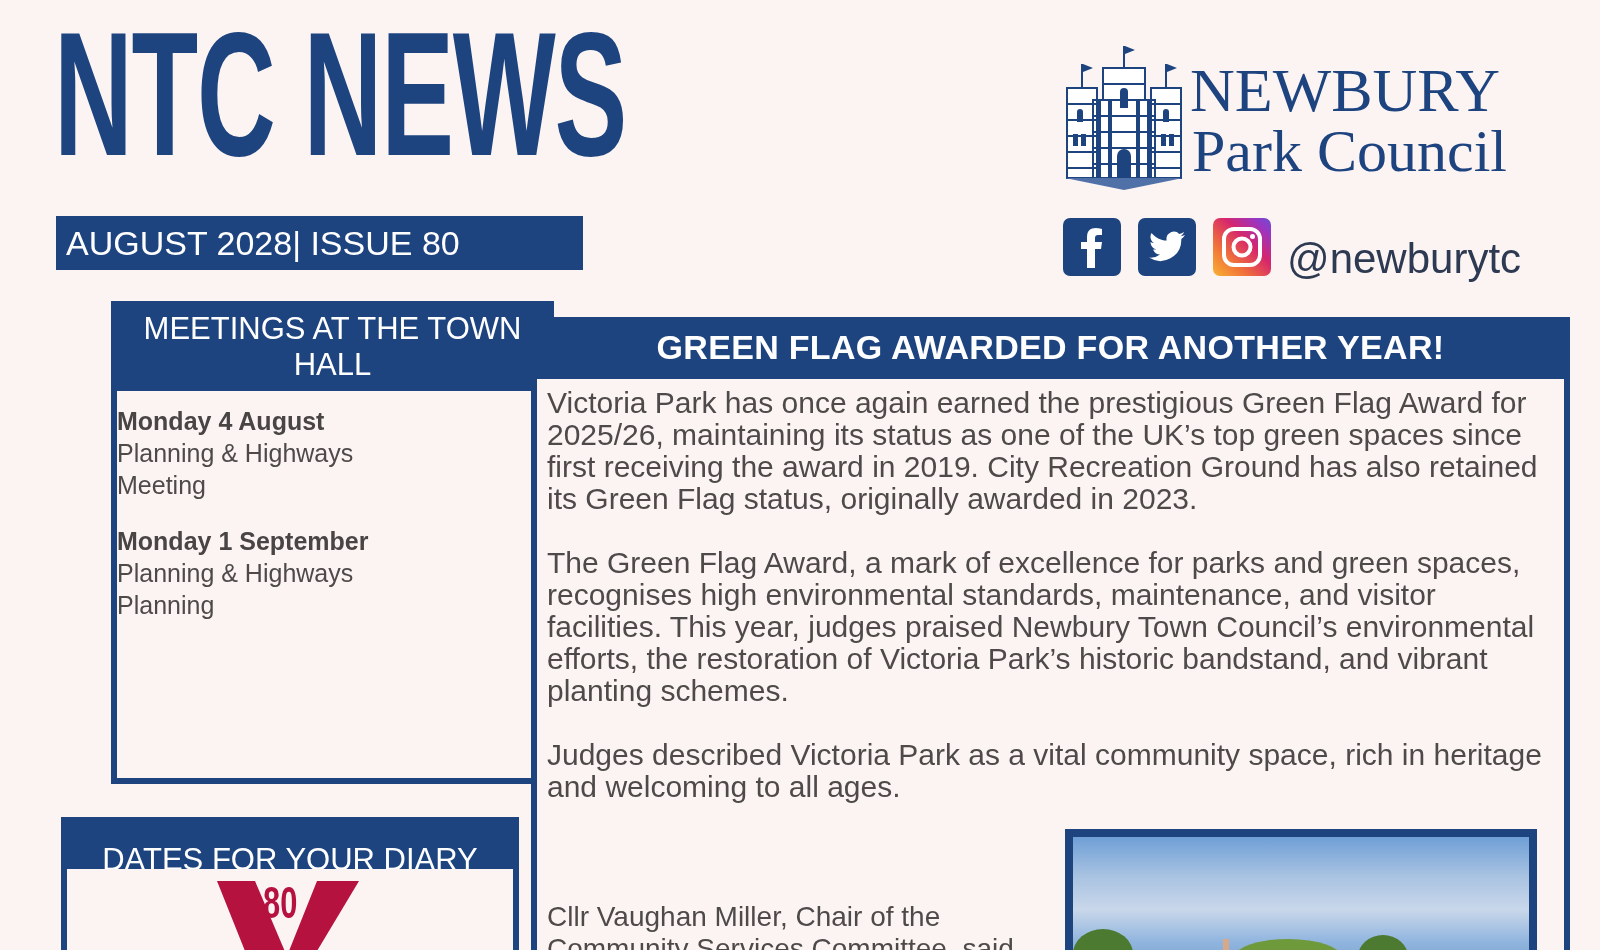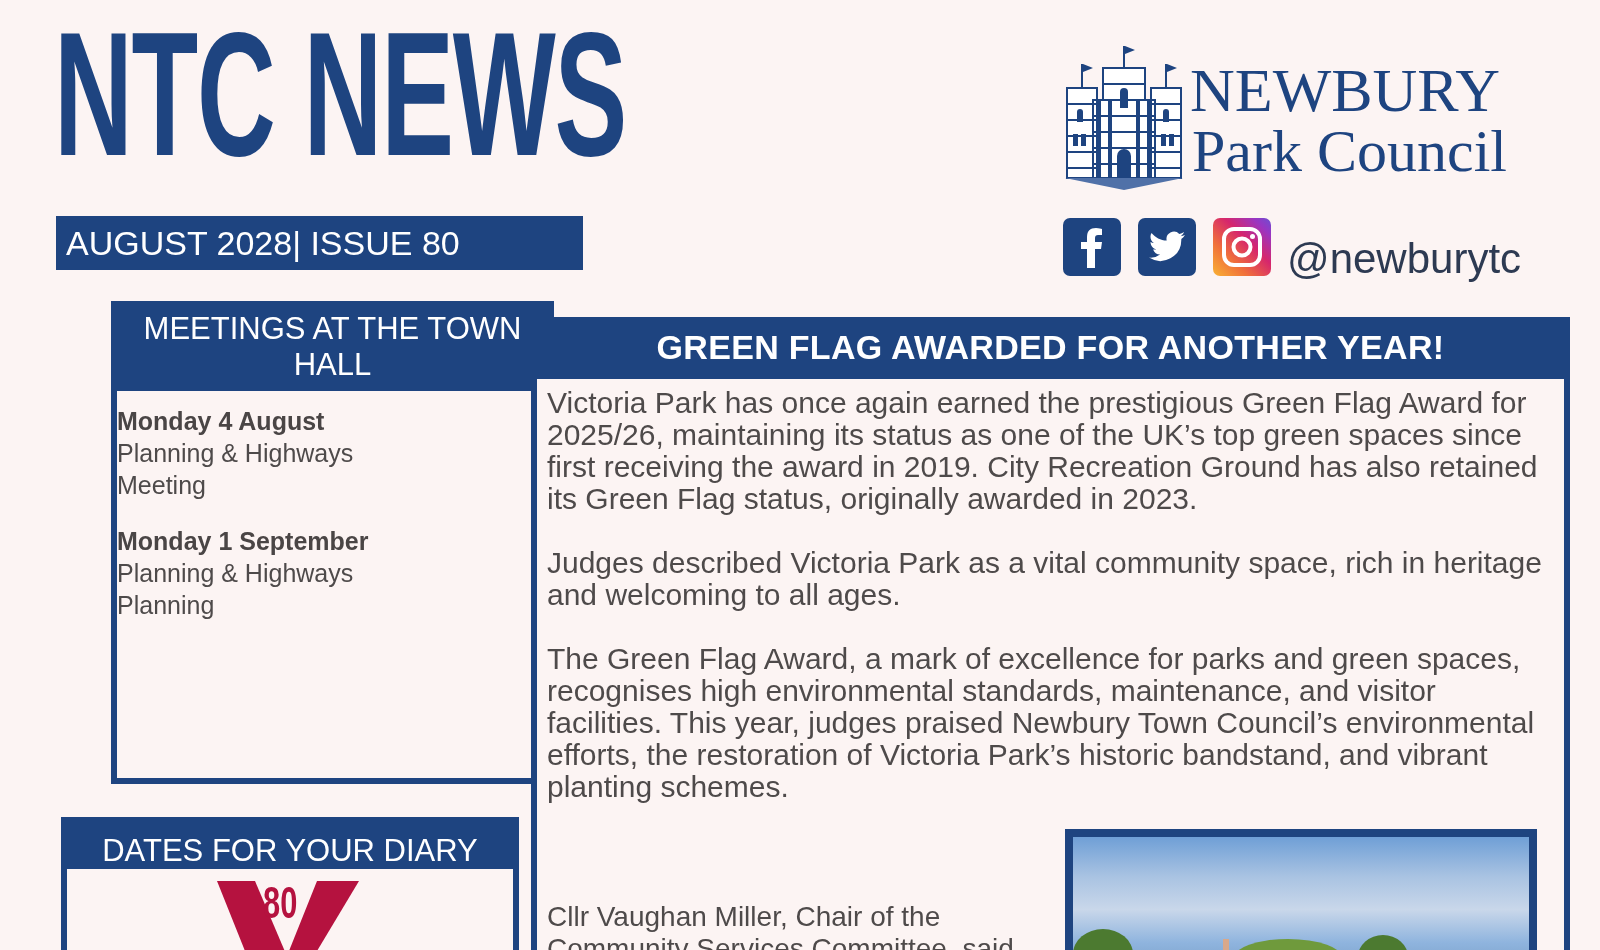--- a/index.html
+++ b/index.html
@@ -65,21 +65,21 @@
   .panel-body {
     background:#fcf4f3;
     position:absolute;
   }
   .meetings { left:63px; top:301px; width:443px; height:483px;margin-left:48px; }
   .meetings .panel-head { padding-top:10px; }
   .meetings .panel-body { left:6px; top:90px; right:6px; bottom:6px; }
   .meeting { text-align:left; font-size:25px; line-height:32px; color:#4e4a4a; }
   .meeting .date { font-weight:bold; color:#4a4545; }
   .diary { left:61px; top:817px; width:458px; height:140px; }
-  .diary .panel-head { padding-top:16px; font-size:31px; }
+  .diary .panel-head { padding-top:25px; font-size:31px; }
   .diary .panel-body { left:6px; top:52px; right:6px; bottom:0px; }
   
   .article { left:531px; top:317px; width:1039px; height:650px; }
   .article .panel-head { font-size:34px; line-height:60px; font-weight:bold; letter-spacing:0.3px; }
   .article .panel-body { left:6px; top:62px; right:6px; bottom:0; }
   .article-text {
     position:absolute; left:10px; top:8px; width:1010px;
     font-size:30px; line-height:32px; color:#4e4a4a;
   }
   .article-text p { margin:0 0 32px 0; }
@@ -185,22 +185,22 @@
       <div style="position:absolute;left:46px;top:-2px;font-weight:bold;font-size:44px;line-height:48px;color:#b5123f;transform:scaleX(0.7);transform-origin:left top;">80</div>
     </div>
   </div>
 </div>
 
 <div class="abs panel article">
   <div class="panel-head">GREEN FLAG AWARDED FOR ANOTHER YEAR!</div>
   <div class="panel-body">
     <div class="article-text">
       <p>Victoria Park has once again earned the prestigious Green Flag Award for 2025/26, maintaining its status as one of the UK’s top green spaces since first receiving the award in 2019. City Recreation Ground has also retained its Green Flag status, originally awarded in 2023.</p>
+      <p>The Green Flag Award, a mark of excellence for parks and green spaces, recognises high environmental standards, maintenance, and visitor facilities. This year, judges praised Newbury Town Council’s environmental efforts, the restoration of Victoria Park’s historic bandstand, and vibrant planting schemes.</p>
       <p>Judges described Victoria Park as a vital community space, rich in heritage and welcoming to all ages.</p>
-      <p>The Green Flag Award, a mark of excellence for parks and green spaces, recognises high environmental standards, maintenance, and visitor facilities. This year, judges praised Newbury Town Council’s environmental efforts, the restoration of Victoria Park’s historic bandstand, and vibrant planting schemes.</p>
     </div>
     <div class="quote-text">Cllr Vaughan Miller, Chair of the Community Services Committee, said, “We are delighted to retain Green Flag status for both parks</div>
   </div>
 </div>
 
 <div class="abs photo">
   <div class="photo-inner">
     <div class="tree" style="left:0;width:60px;height:50px;"></div>
     <div class="tree" style="left:160px;width:110px;height:40px;background:#6f9a3c;"></div>
     <div class="tree" style="left:285px;width:50px;height:44px;"></div>

